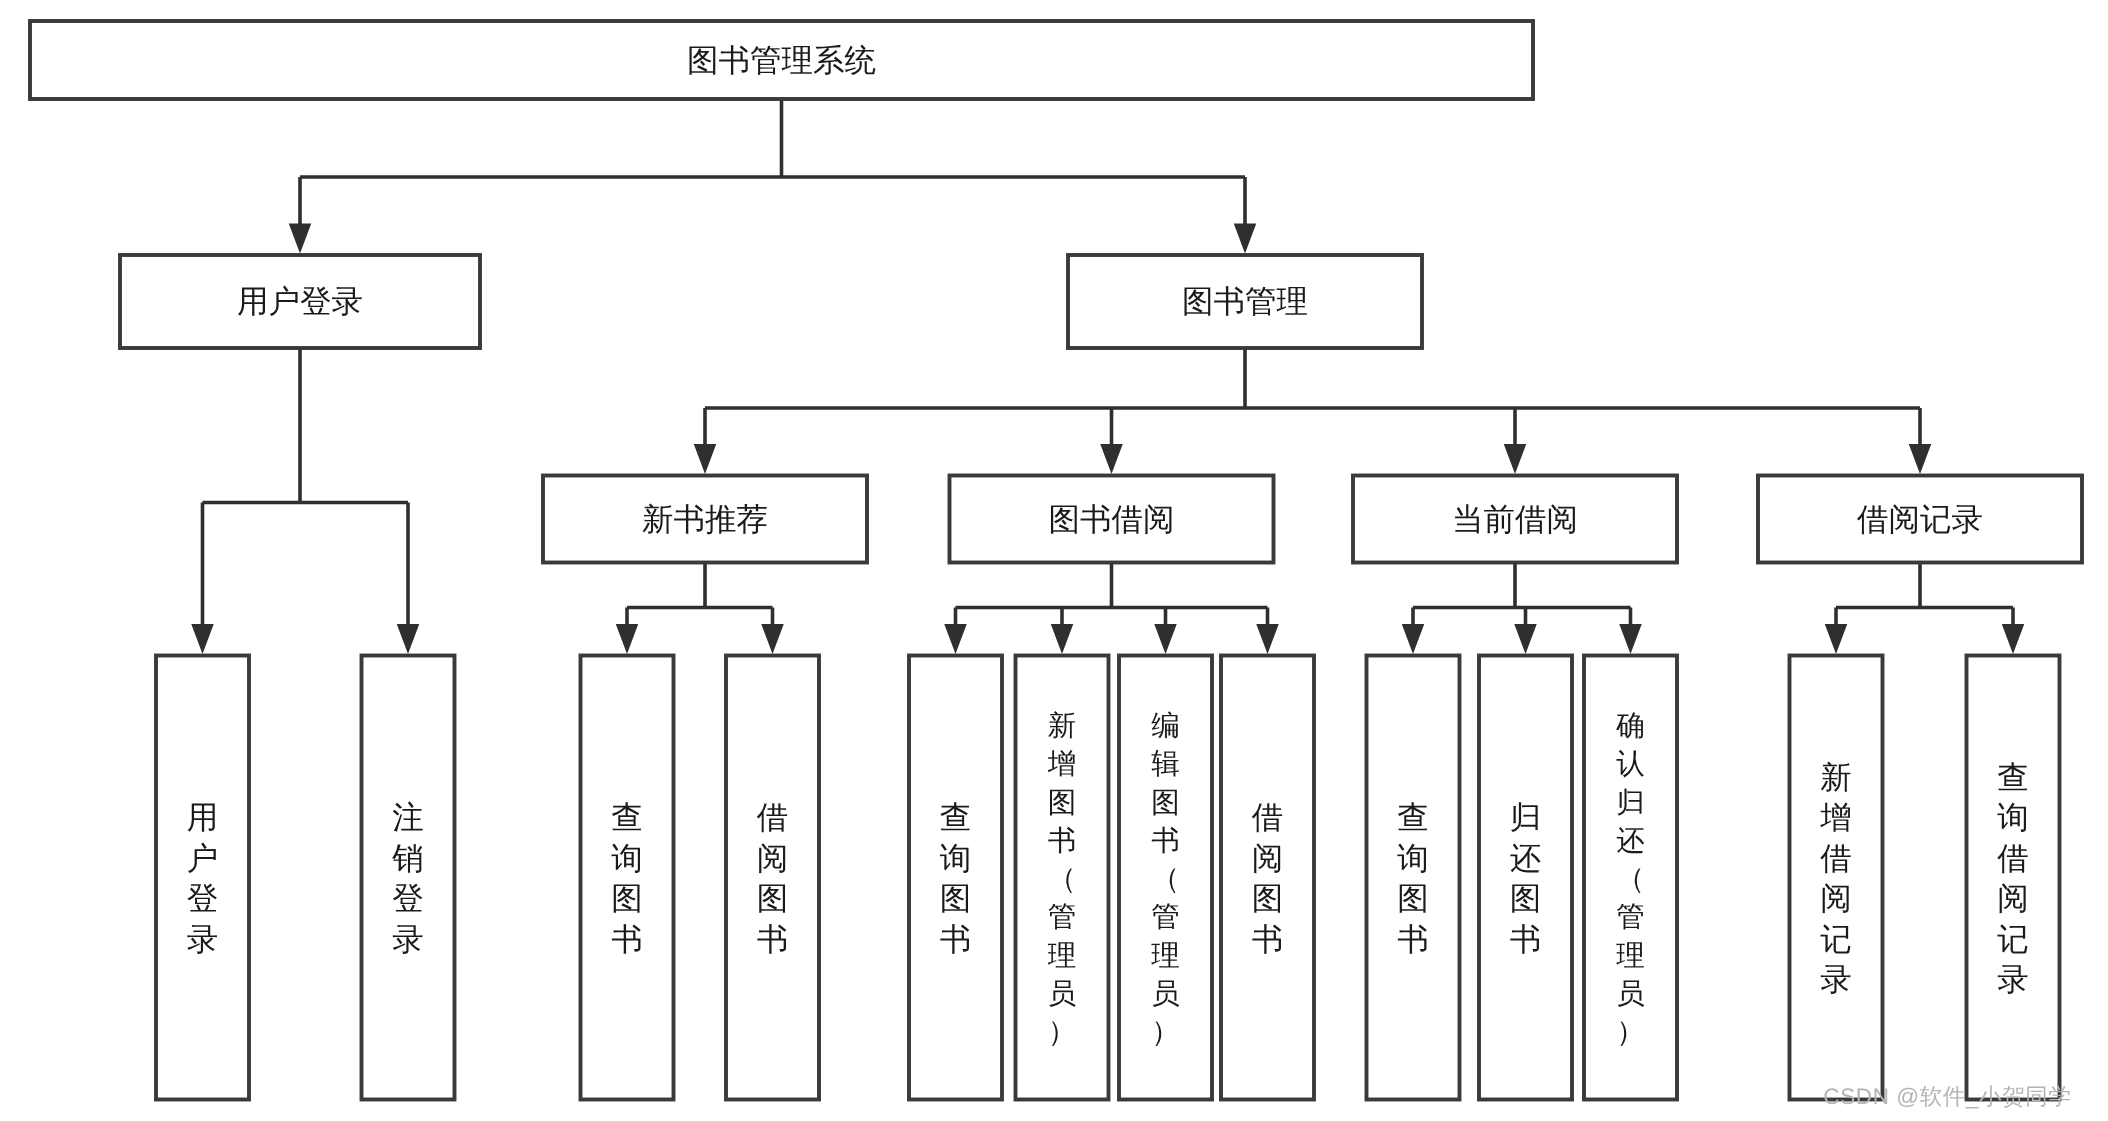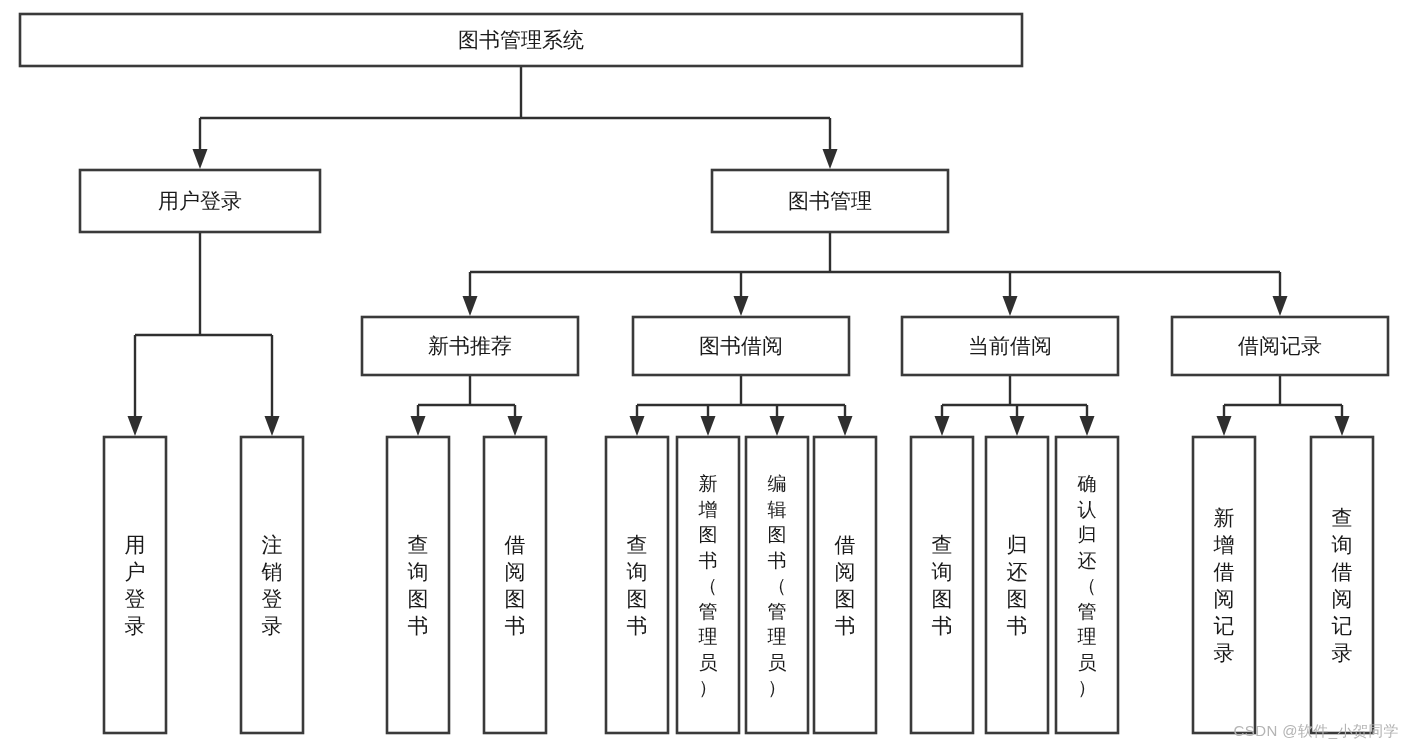--- a/index.html
+++ b/index.html
@@ -52,21 +52,21 @@
     stroke-width: 2.4;
     fill: none;
     stroke-linecap: butt;
   }
   .arrow-head {
     fill: #2f2f2f;
     stroke: none;
   }
   .watermark {
     position: absolute;
-    right: 6px;
+    right: 24px;
     bottom: 6px;
     font-size: 15px;
     color: #b4b4b4;
     font-family: "Liberation Sans", "DejaVu Sans", sans-serif;
     letter-spacing: 0.4px;
     white-space: nowrap;
     user-select: none;
   }
 </style>
 </head>

